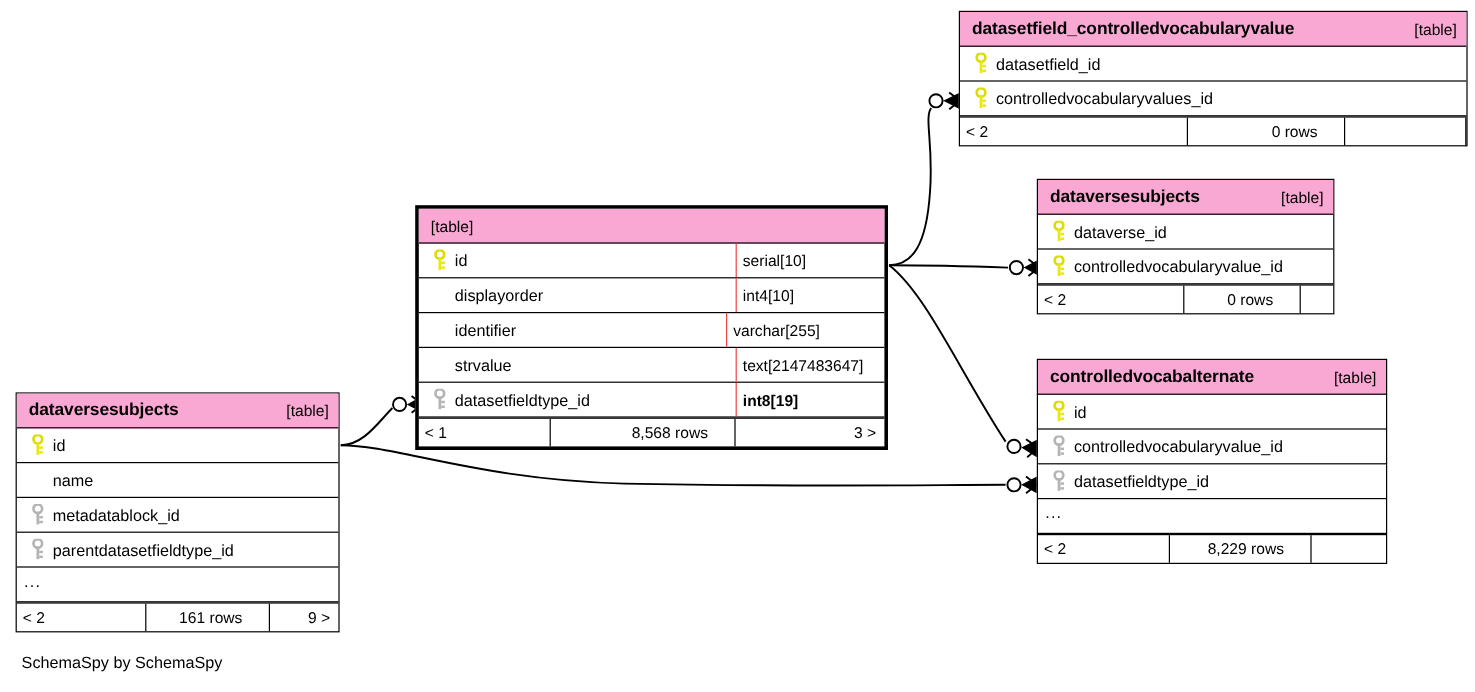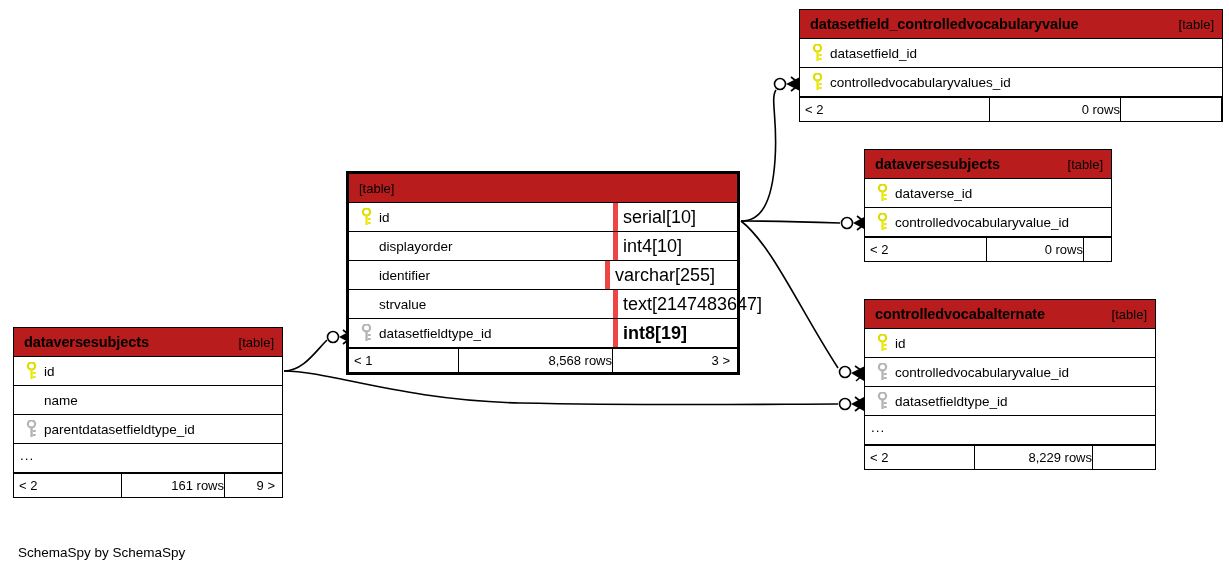--- a/index.html
+++ b/index.html
@@ -39,21 +39,21 @@
     background: #ffffff;
     border: 1px solid #000000;
     border-collapse: collapse;
   }
   .table-box.emphasis {
     border: 3px solid #000000;
   }
 
   .tbl-header {
     box-sizing: border-box;
-    background: #b91c1c;
+    background: #f9a8d4;
     border-bottom: 1px solid #000000;
     display: flex;
     align-items: center;
     justify-content: space-between;
     padding: 0 8px 0 10px;
     height: 29px;
   }
   .tbl-title {
     font-size: 14.5px;
     font-weight: bold;
@@ -84,22 +84,22 @@
     padding-left: 8px;
     font-size: 13.5px;
     white-space: nowrap;
     overflow: hidden;
   }
   .col-type {
     box-sizing: border-box;
     display: flex;
     align-items: center;
     padding-left: 5px;
-    font-size: 18px;
-    border-left: 5px solid #ef4444;
+    font-size: 13px;
+    border-left: 1px solid #ef4444;
     white-space: nowrap;
   }
 
   .keyslot {
     width: 18px;
     min-width: 18px;
     display: flex;
     align-items: center;
     justify-content: center;
     margin-right: 4px;
@@ -125,21 +125,21 @@
   .ft-cell {
     box-sizing: border-box;
     display: flex;
     align-items: center;
     font-size: 13px;
     white-space: nowrap;
     border-right: 1px solid #000000;
   }
   .ft-cell:last-child { border-right: none; }
   .ft-left   { padding-left: 5px; justify-content: flex-start; }
-  .ft-mid    { padding-right: 0; justify-content: flex-end; }
+  .ft-mid    { padding-right: 22px; justify-content: flex-end; }
   .ft-right  { padding-right: 7px; justify-content: flex-end; }
 
   
   #credit {
     position: absolute;
     left: 18px;
     top: 545px;
     font-size: 13.5px;
     color: #000;
     white-space: nowrap;
@@ -412,20 +412,33 @@
     <div class="tbl-row">
       <div class="col-name">
         <span class="keyslot">
           <svg width="11" height="18" viewBox="0 0 11 18">
             <circle cx="5.5" cy="4" r="3.6" fill="none" stroke="#b4b4b4" stroke-width="2.2"></circle>
             <rect x="4.4" y="6.5" width="2.3" height="10.5" fill="#b4b4b4"></rect>
             <rect x="6.7" y="10" width="3" height="2" fill="#b4b4b4"></rect>
             <rect x="6.7" y="14" width="3" height="2" fill="#b4b4b4"></rect>
           </svg>
         </span>
+        <span>metadatablock_id</span>
+      </div>
+    </div>
+    <div class="tbl-row">
+      <div class="col-name">
+        <span class="keyslot">
+          <svg width="11" height="18" viewBox="0 0 11 18">
+            <circle cx="5.5" cy="4" r="3.6" fill="none" stroke="#b4b4b4" stroke-width="2.2"></circle>
+            <rect x="4.4" y="6.5" width="2.3" height="10.5" fill="#b4b4b4"></rect>
+            <rect x="6.7" y="10" width="3" height="2" fill="#b4b4b4"></rect>
+            <rect x="6.7" y="14" width="3" height="2" fill="#b4b4b4"></rect>
+          </svg>
+        </span>
         <span>parentdatasetfieldtype_id</span>
       </div>
     </div>
     <div class="tbl-row">
       <div class="col-name ellipsis-row">...</div>
     </div>
     <div class="tbl-footer">
       <div class="ft-cell ft-left" style="width:108px;">&lt; 2</div>
       <div class="ft-cell ft-mid" style="width:103px;">161 rows</div>
       <div class="ft-cell ft-right" style="flex:1 1 auto;">9 &gt;</div>

